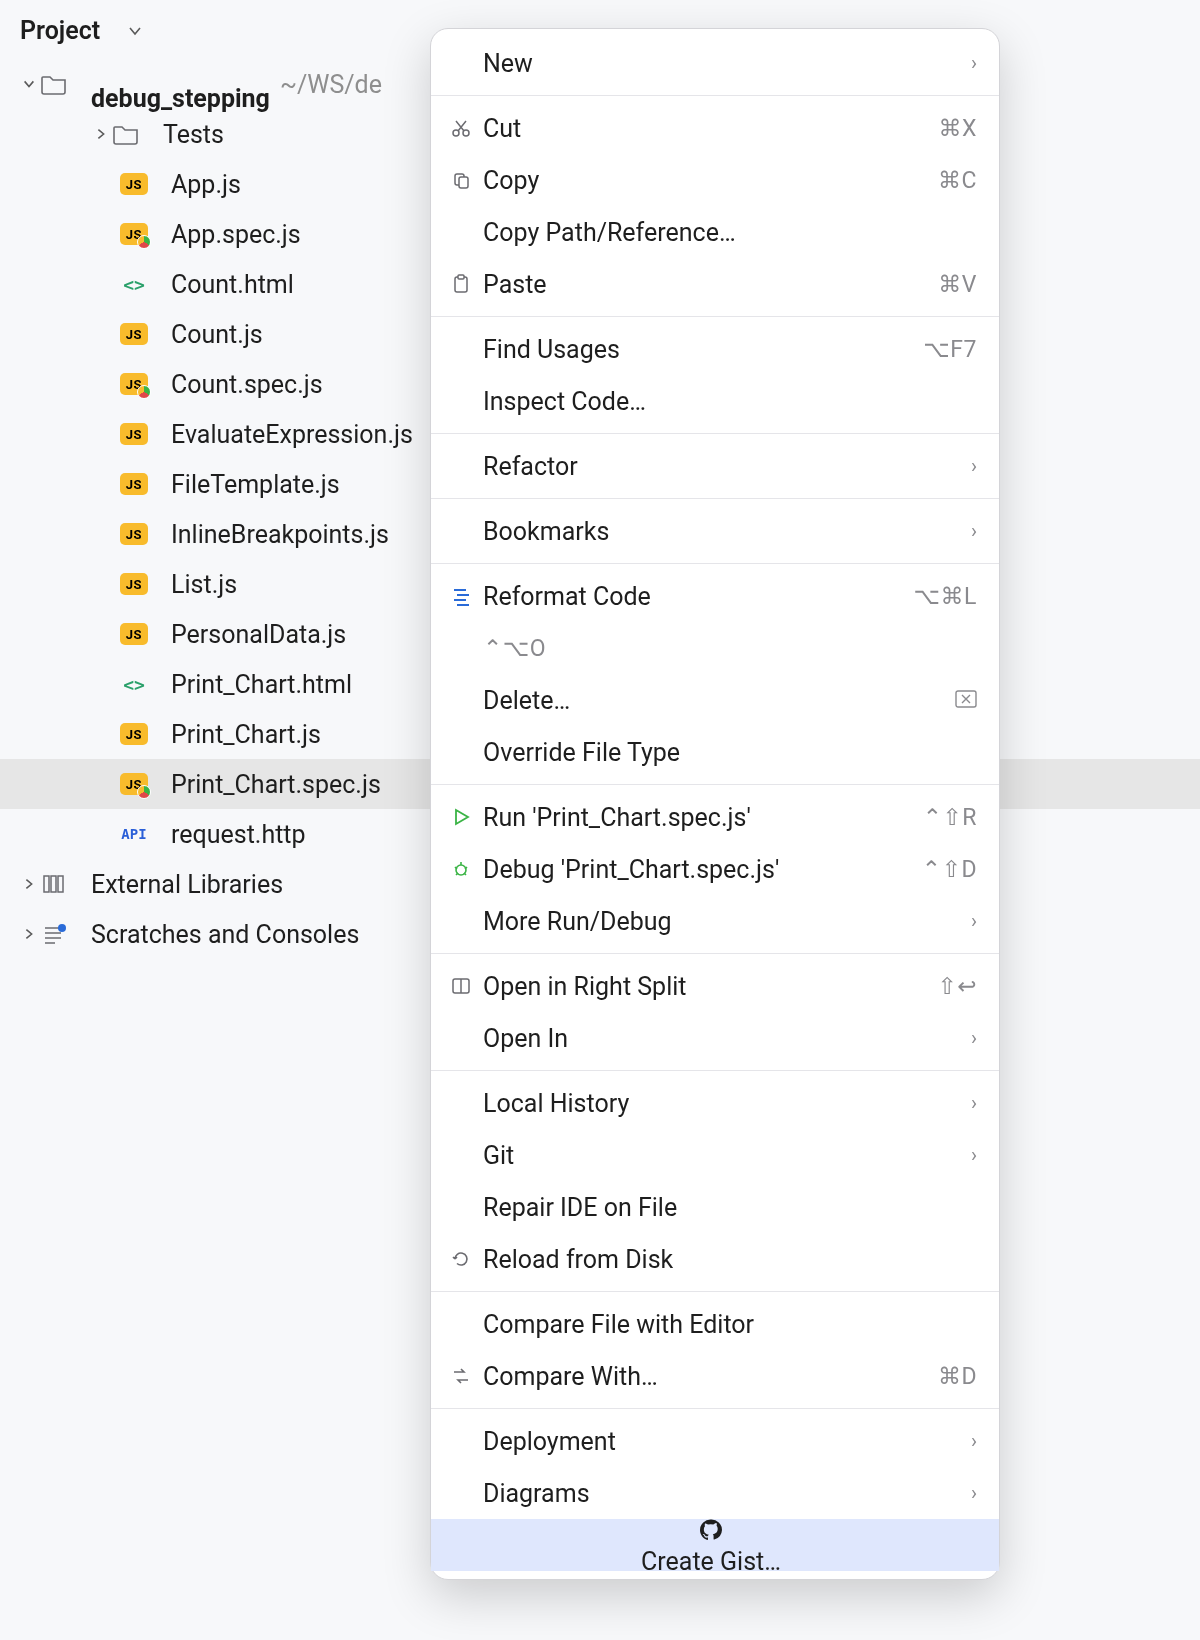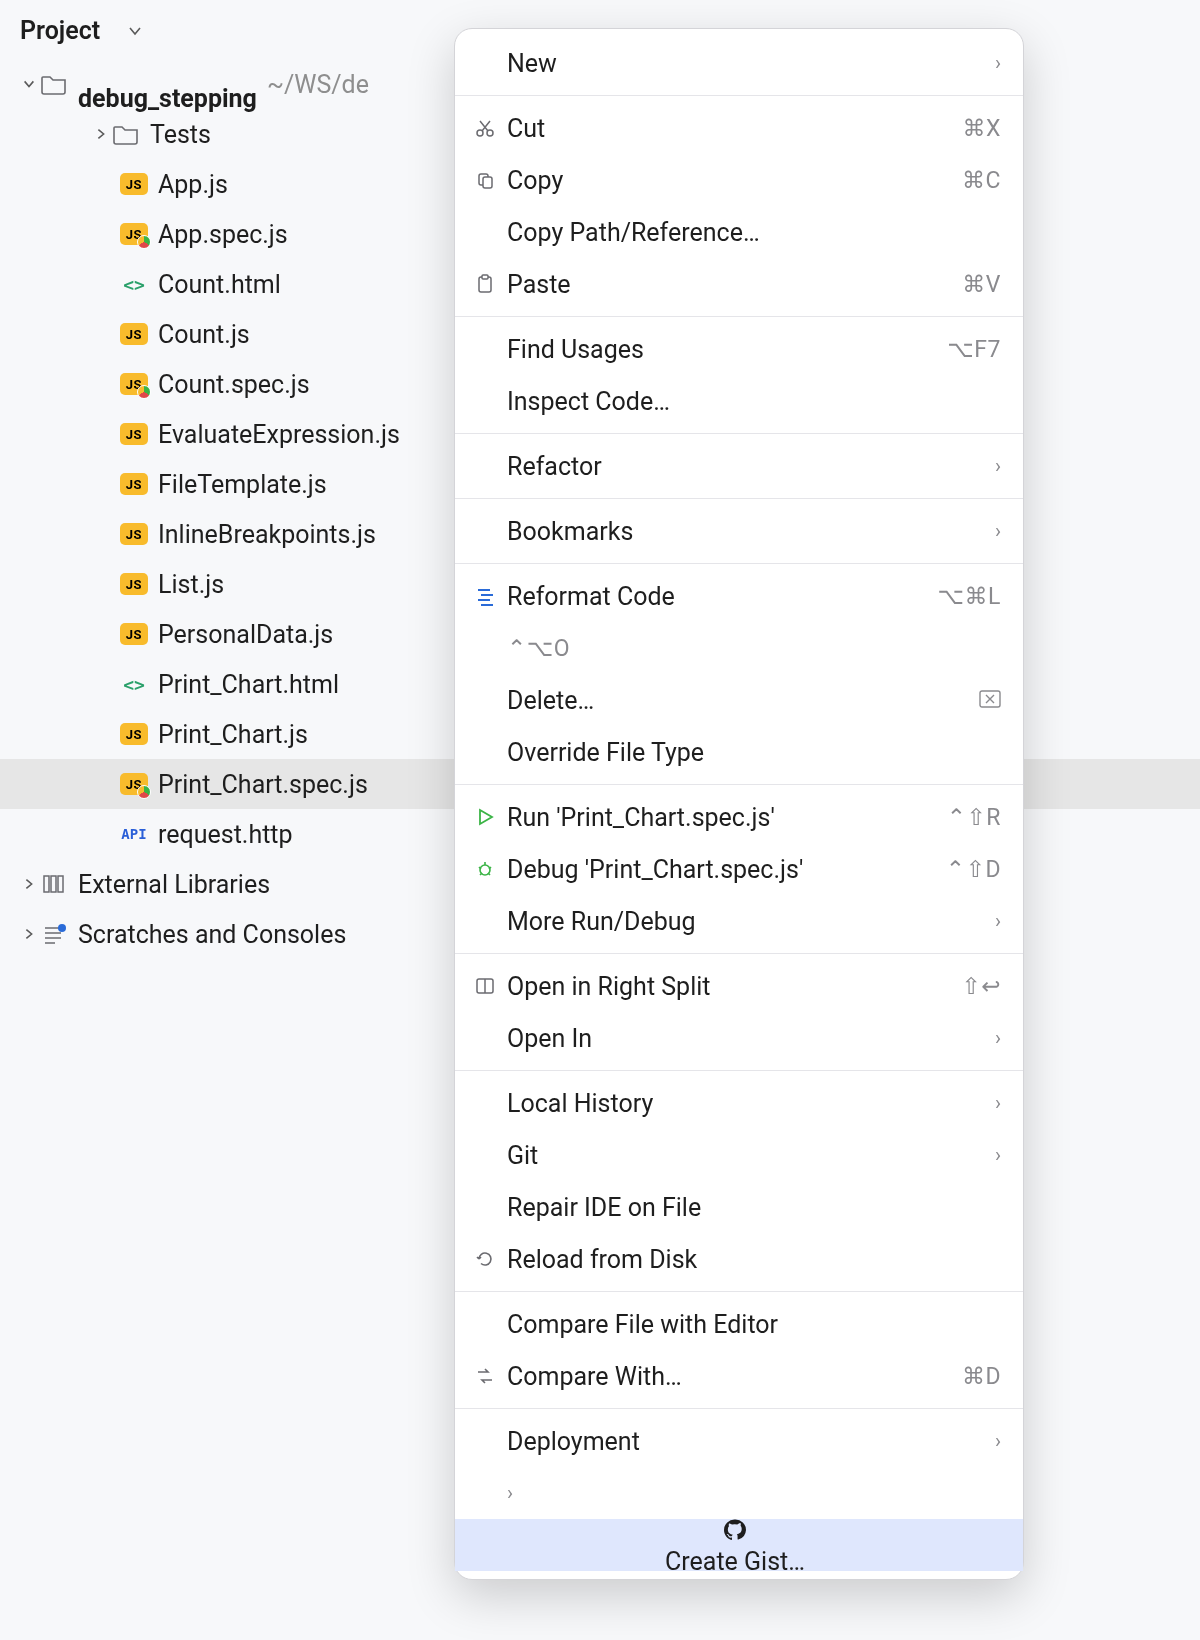--- a/index.html
+++ b/index.html
@@ -39,21 +39,21 @@
     width: 22px;
     display:inline-flex;
     justify-content:center;
     color:#5a5a5a;
     font-size: 18px;
   }
   .chev.spacer { visibility:hidden; }
   .file-icon {
     width: 28px; height:28px;
     display:inline-flex; align-items:center; justify-content:center;
-    margin-right: 10px;
+    margin-right: 23px;
     flex-shrink:0;
   }
   .js-badge {
     width:28px; height:22px; border-radius:5px; background:#f8bb2c;
     font-size:13px; font-weight:700; color:#000; display:flex;
     align-items:center; justify-content:center; letter-spacing:0.5px;
   }
   .js-badge.spec { position:relative; }
   .js-badge.spec::after {
     content:""; position:absolute; right:-3px; bottom:-4px;
@@ -66,21 +66,21 @@
   }
   .api-icon {
     font-family: monospace; font-weight:700; font-size:14px; color:#2a5fd8;
   }
   .proj-name { font-weight:700;margin-top:28px; }
   .proj-path { color:#8e8e8e; margin-left:10px; font-weight:400; }
 
   
   .context-menu {
     position:absolute;
-    left: 454px; top: 28px;
+    left: 430px; top: 28px;
     width: 570px;
     background:#fff;
     border:1px solid #d4d4d8;
     border-radius:18px;
     box-shadow: 0 16px 48px rgba(0,0,0,0.18);
     padding: 8px 0;
     font-size: 25px;
   }
   .menu-item {
     display:flex; align-items:center;
@@ -451,20 +451,21 @@
   </div>
   <div class="menu-divider"></div>
 
   <div class="menu-item">
     <span class="mi-icon"></span>
       <span class="mi-label">Deployment</span>
     <span class="mi-sub">›</span>
   </div>
   <div class="menu-item">
     <span class="mi-icon"></span>
+      <span class="mi-label">Diagrams</span>
     <span class="mi-sub">›</span>
   </div>
   <div class="menu-item highlight">
     <span class="mi-icon">
         <svg width="22" height="22" viewBox="0 0 24 24">
           <path fill="#1e1e1e" d="M12 .5A11.5 11.5 0 000 12c0 5.1 3.3 9.4 7.9 10.9.6.1.8-.3.8-.6v-2.1c-3.2.7-3.9-1.4-3.9-1.4-.5-1.3-1.3-1.7-1.3-1.7-1.1-.7.1-.7.1-.7 1.2.1 1.8 1.2 1.8 1.2 1 1.8 2.7 1.3 3.4 1 .1-.8.4-1.3.7-1.6-2.6-.3-5.3-1.3-5.3-5.8 0-1.3.5-2.3 1.2-3.2-.1-.3-.5-1.5.1-3.1 0 0 1-.3 3.2 1.2a11 11 0 015.8 0C17 4 18 4.3 18 4.3c.6 1.6.2 2.8.1 3.1.8.9 1.2 1.9 1.2 3.2 0 4.5-2.7 5.5-5.3 5.8.4.4.8 1.1.8 2.2v3.2c0 .3.2.7.8.6A11.5 11.5 0 0024 12 11.5 11.5 0 0012 .5z"></path>
         </svg>
       </span>
     <span class="mi-label">Create Gist…</span>
   </div>

